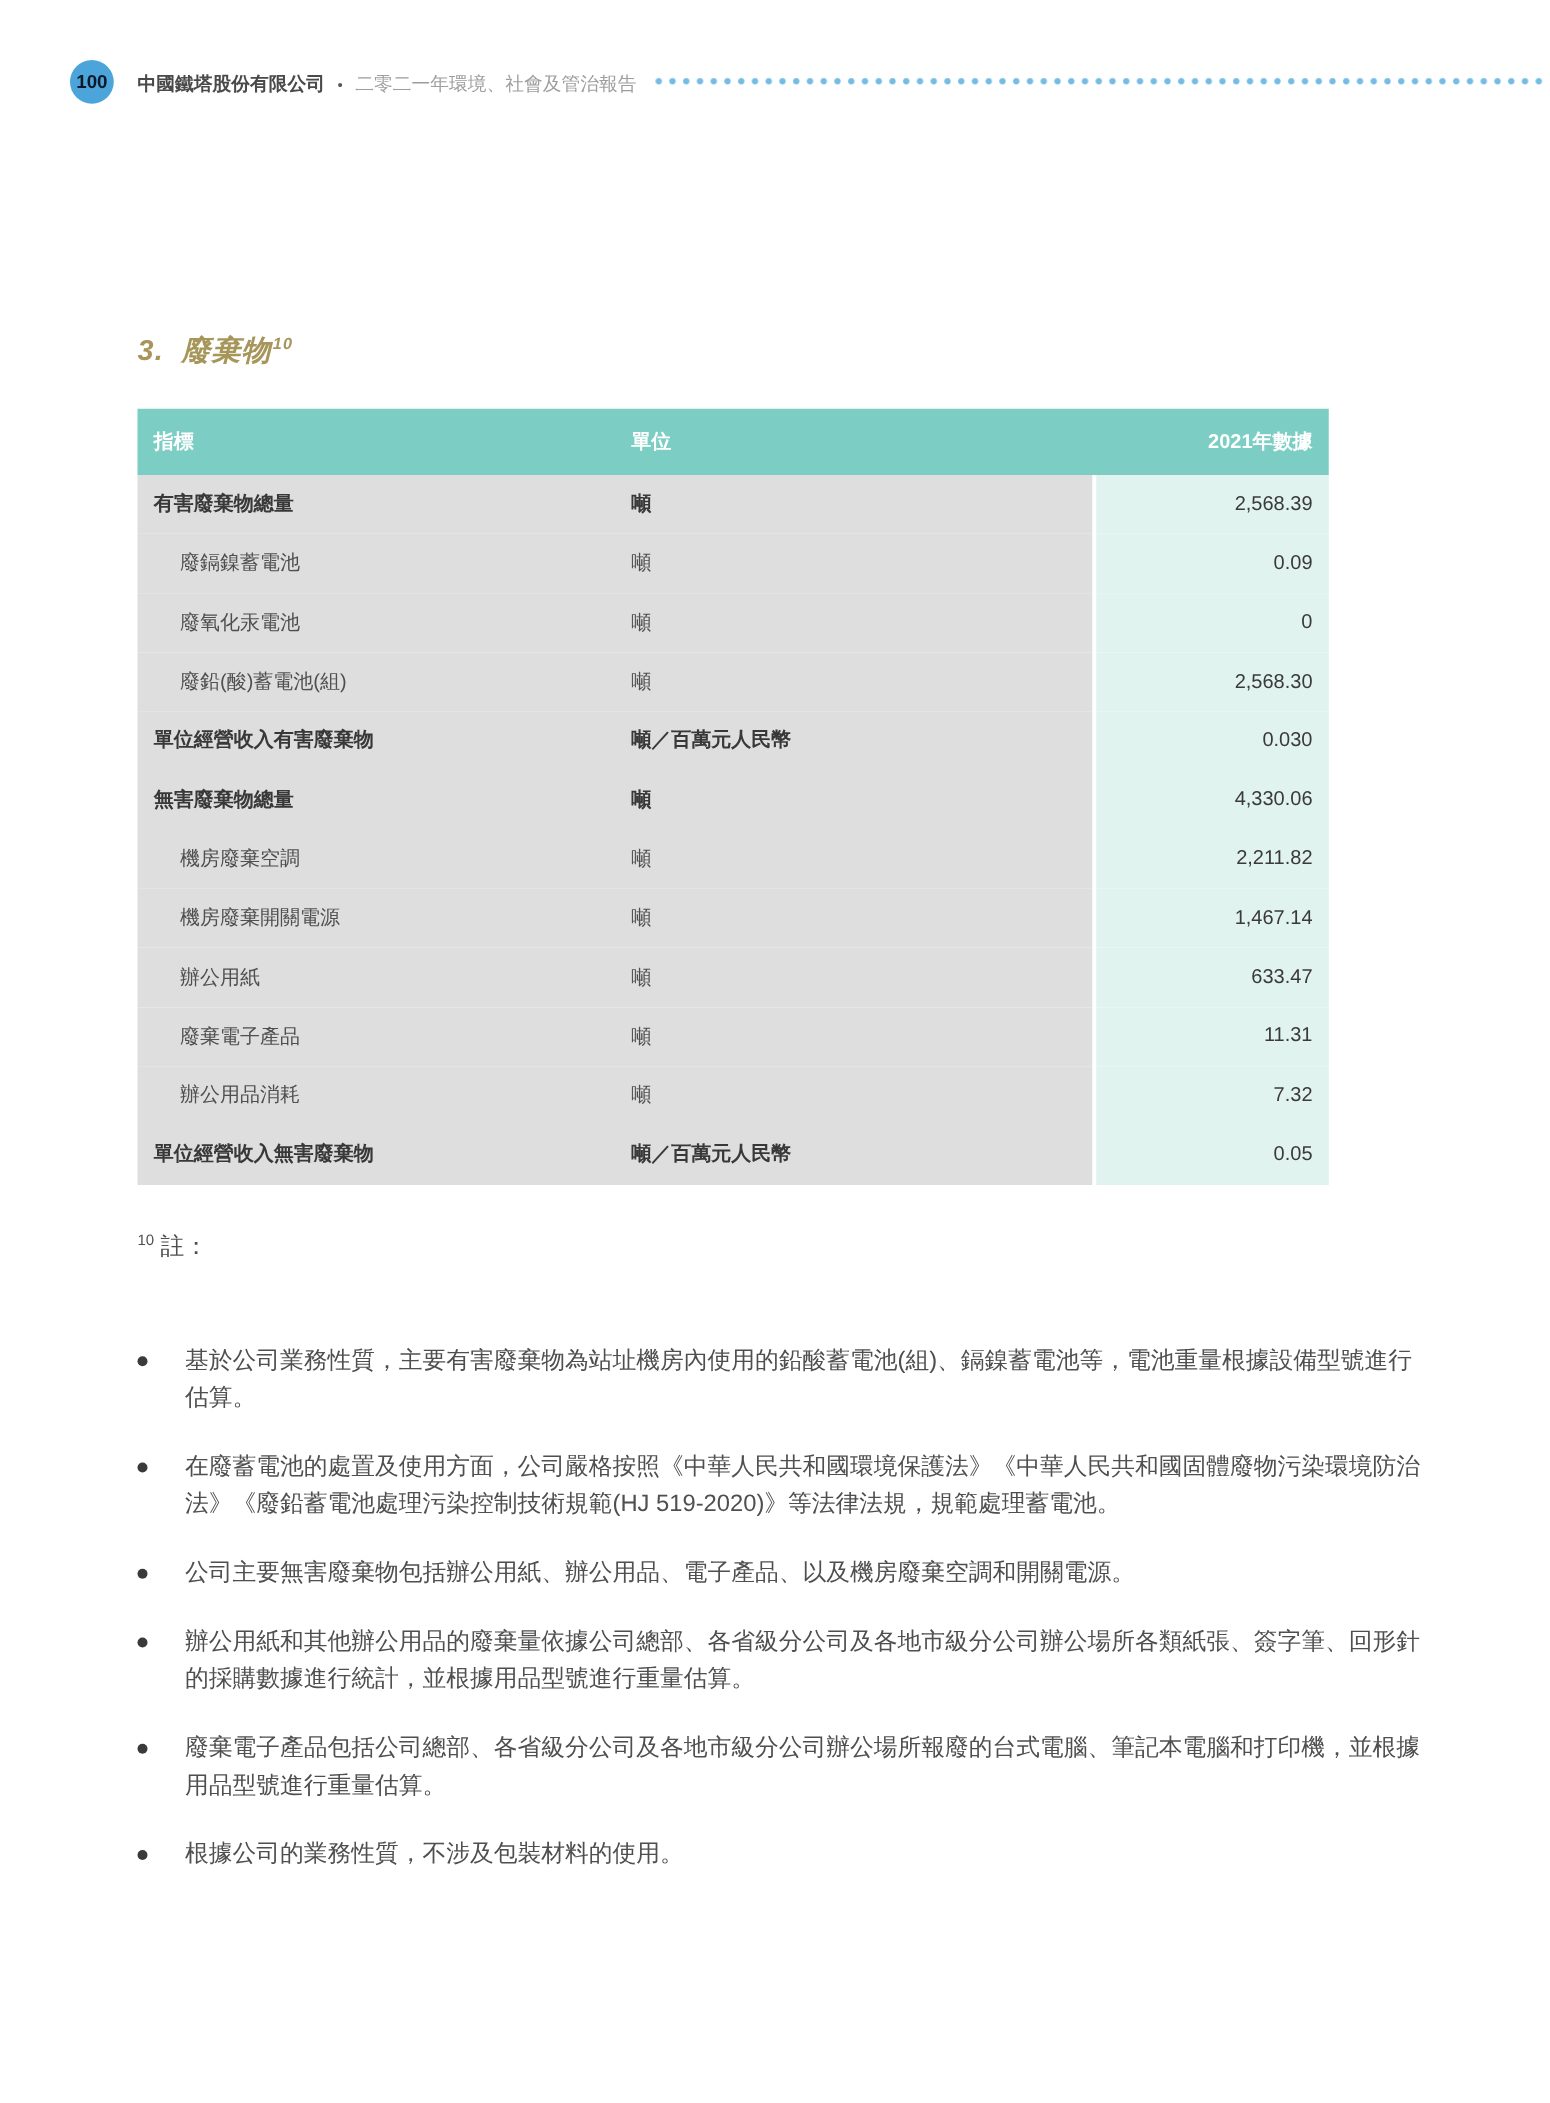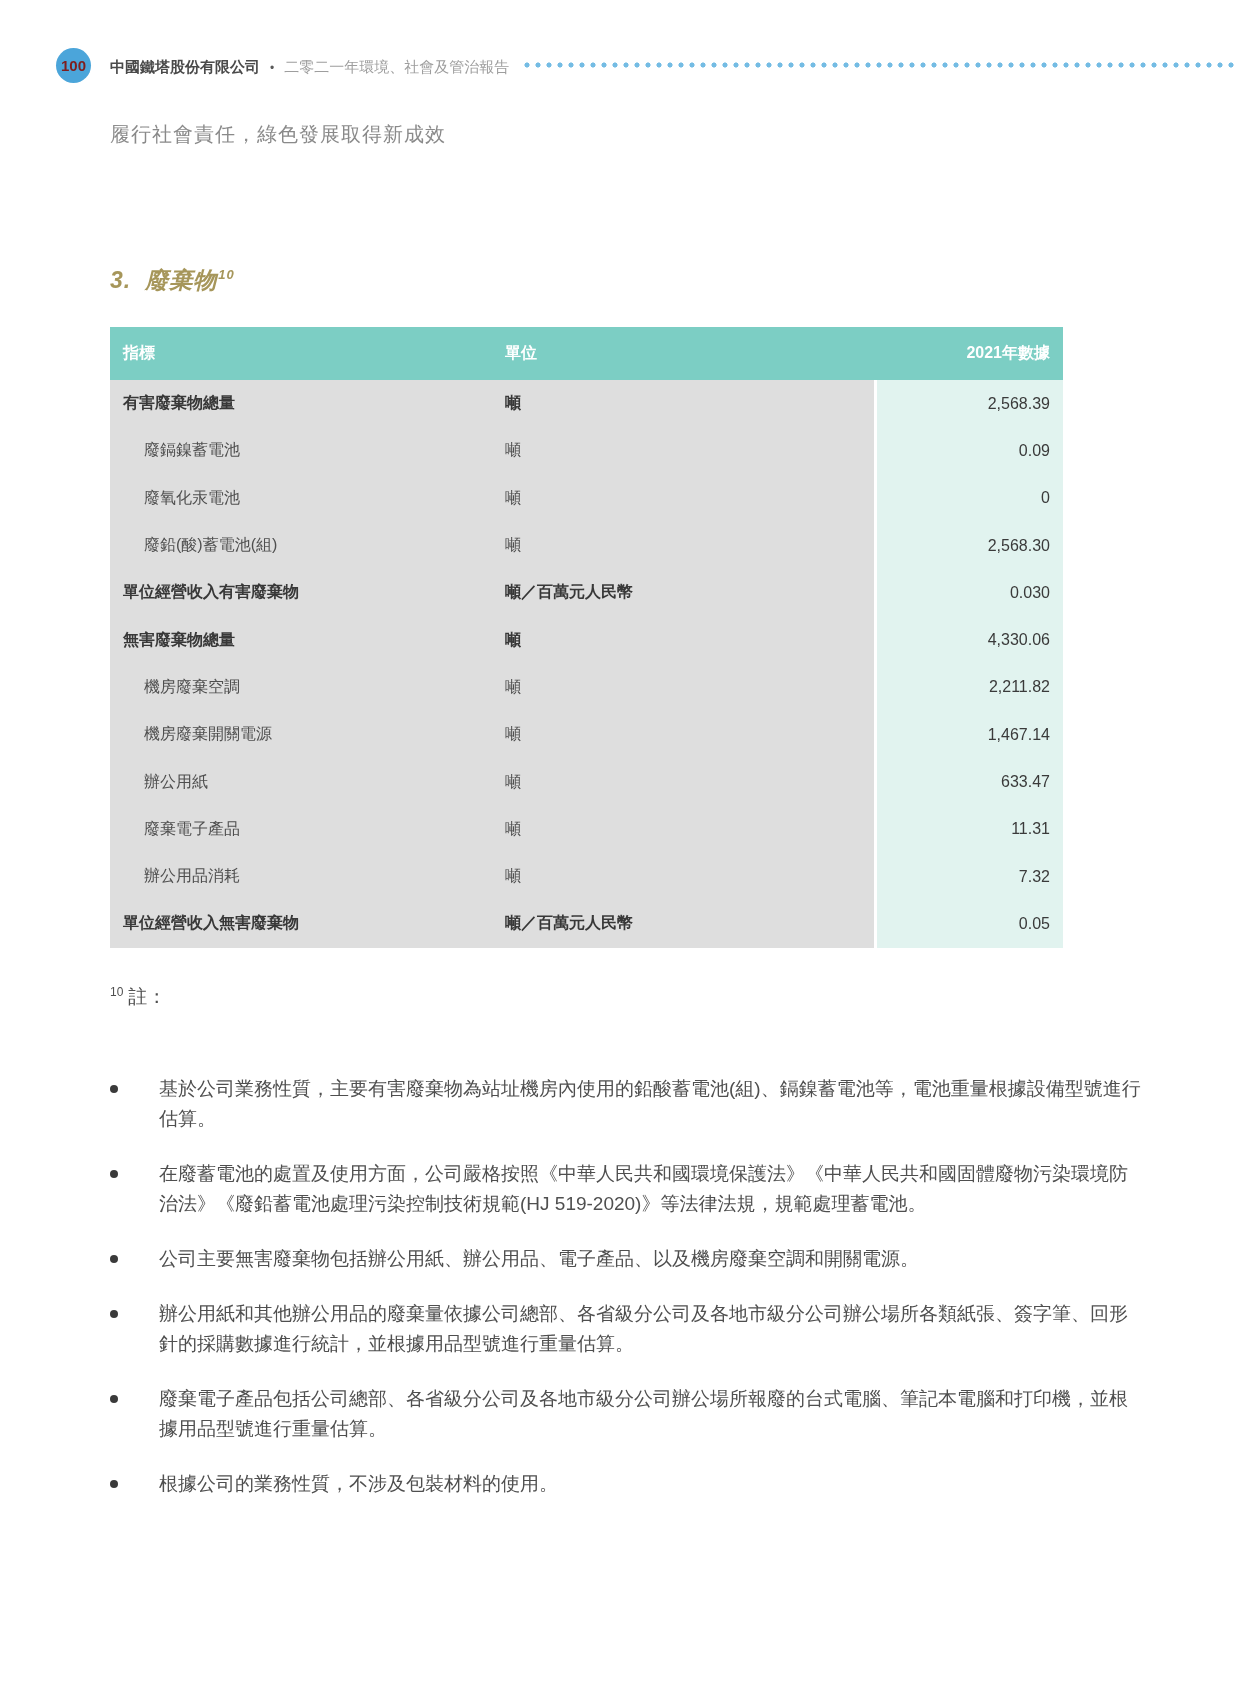--- a/index.html
+++ b/index.html
@@ -2,21 +2,21 @@
 <html><head>
 <meta charset="utf-8">
 <style>
   * { margin:0; padding:0; box-sizing:border-box; }
   html,body { background:#ffffff; }
   .page { position:relative; width:1240px; height:1682px; background:#ffffff;
           font-family:"Liberation Sans","DejaVu Sans",sans-serif; overflow:hidden; }
 
   
   .page-badge { position:absolute; left:56px; top:48px; width:35px; height:35px;
-    border-radius:50%; background:#4BA5DA; color:#7f1d1d; font-size:15px; font-weight:bold;
+    border-radius:50%; background:#4BA5DA; color:#0f172a; font-size:15px; font-weight:bold;
     display:flex; align-items:center; justify-content:center; }
   .header-line { position:absolute; left:110px; top:58px; font-size:15px;
     display:flex; align-items:center; gap:10px; white-space:nowrap; }
   .company { font-weight:bold; color:#4A4A4A; }
   .hsep { color:#5A5A5A; font-size:12px; }
   .report { color:#9E9E9E; }
   .dotted-leader { position:absolute; left:522px; top:61px; width:716px; height:8px;
     background-image:radial-gradient(circle at 5px 4px, #74BCE4 2.2px, transparent 2.9px);
     background-size:11px 8px; background-repeat:repeat-x; }
   .subtitle { position:absolute; left:110px; top:121px; font-size:20px; color:#8A8A8A;
@@ -41,41 +41,40 @@
   .tbody .c1, .tbody .c2 { background:#DEDEDE; color:#4F4F4F; }
   .tbody .c3 { background:#E1F3EF; color:#3A3A3A; }
   .trow.bold .c1, .trow.bold .c2 { font-weight:bold; color:#383838; }
   .c1.indent { padding-left:34px; }
 
   
   .notes { position:absolute; left:110px; top:984px; width:1032px; }
   .note-marker { font-size:19px; color:#4F4F4F; }
   .note-marker sup { font-size:12px; vertical-align:super; margin-right:5px; }
   .note-list { margin-top:64px; }
-  .note { display:flex; margin-bottom:25px;gap:11px; }
+  .note { display:flex; margin-bottom:25px; }
   .bullet { flex:0 0 38px; padding-top:11px; }
   .bullet i { display:block; width:8px; height:8px; border-radius:50%; background:#3A3A3A; }
   .note-text { flex:1; font-size:19px; line-height:30px; color:#4F4F4F; }
 </style>
 </head>
 <body>
 
 <div class="page">
 
   <div class="page-badge">100</div>
 
   <div class="header-line">
     <span class="company">中國鐵塔股份有限公司</span>
     <span class="hsep">•</span>
     <span class="report">二零二一年環境、社會及管治報告</span>
   </div>
 
   <div class="dotted-leader"></div>
 
-  <div class="subtitle">履行社會責任，綠色發展取得新成效</div>
 
   <h2 class="section-title">
     <span class="num">3.</span><span>廢棄物</span><sup>10</sup>
   </h2>
 
   <div class="table">
     <div class="trow thead">
       <div class="c1">指標</div>
       <div class="c2">單位</div>
       <div class="c3">2021年數據</div>

